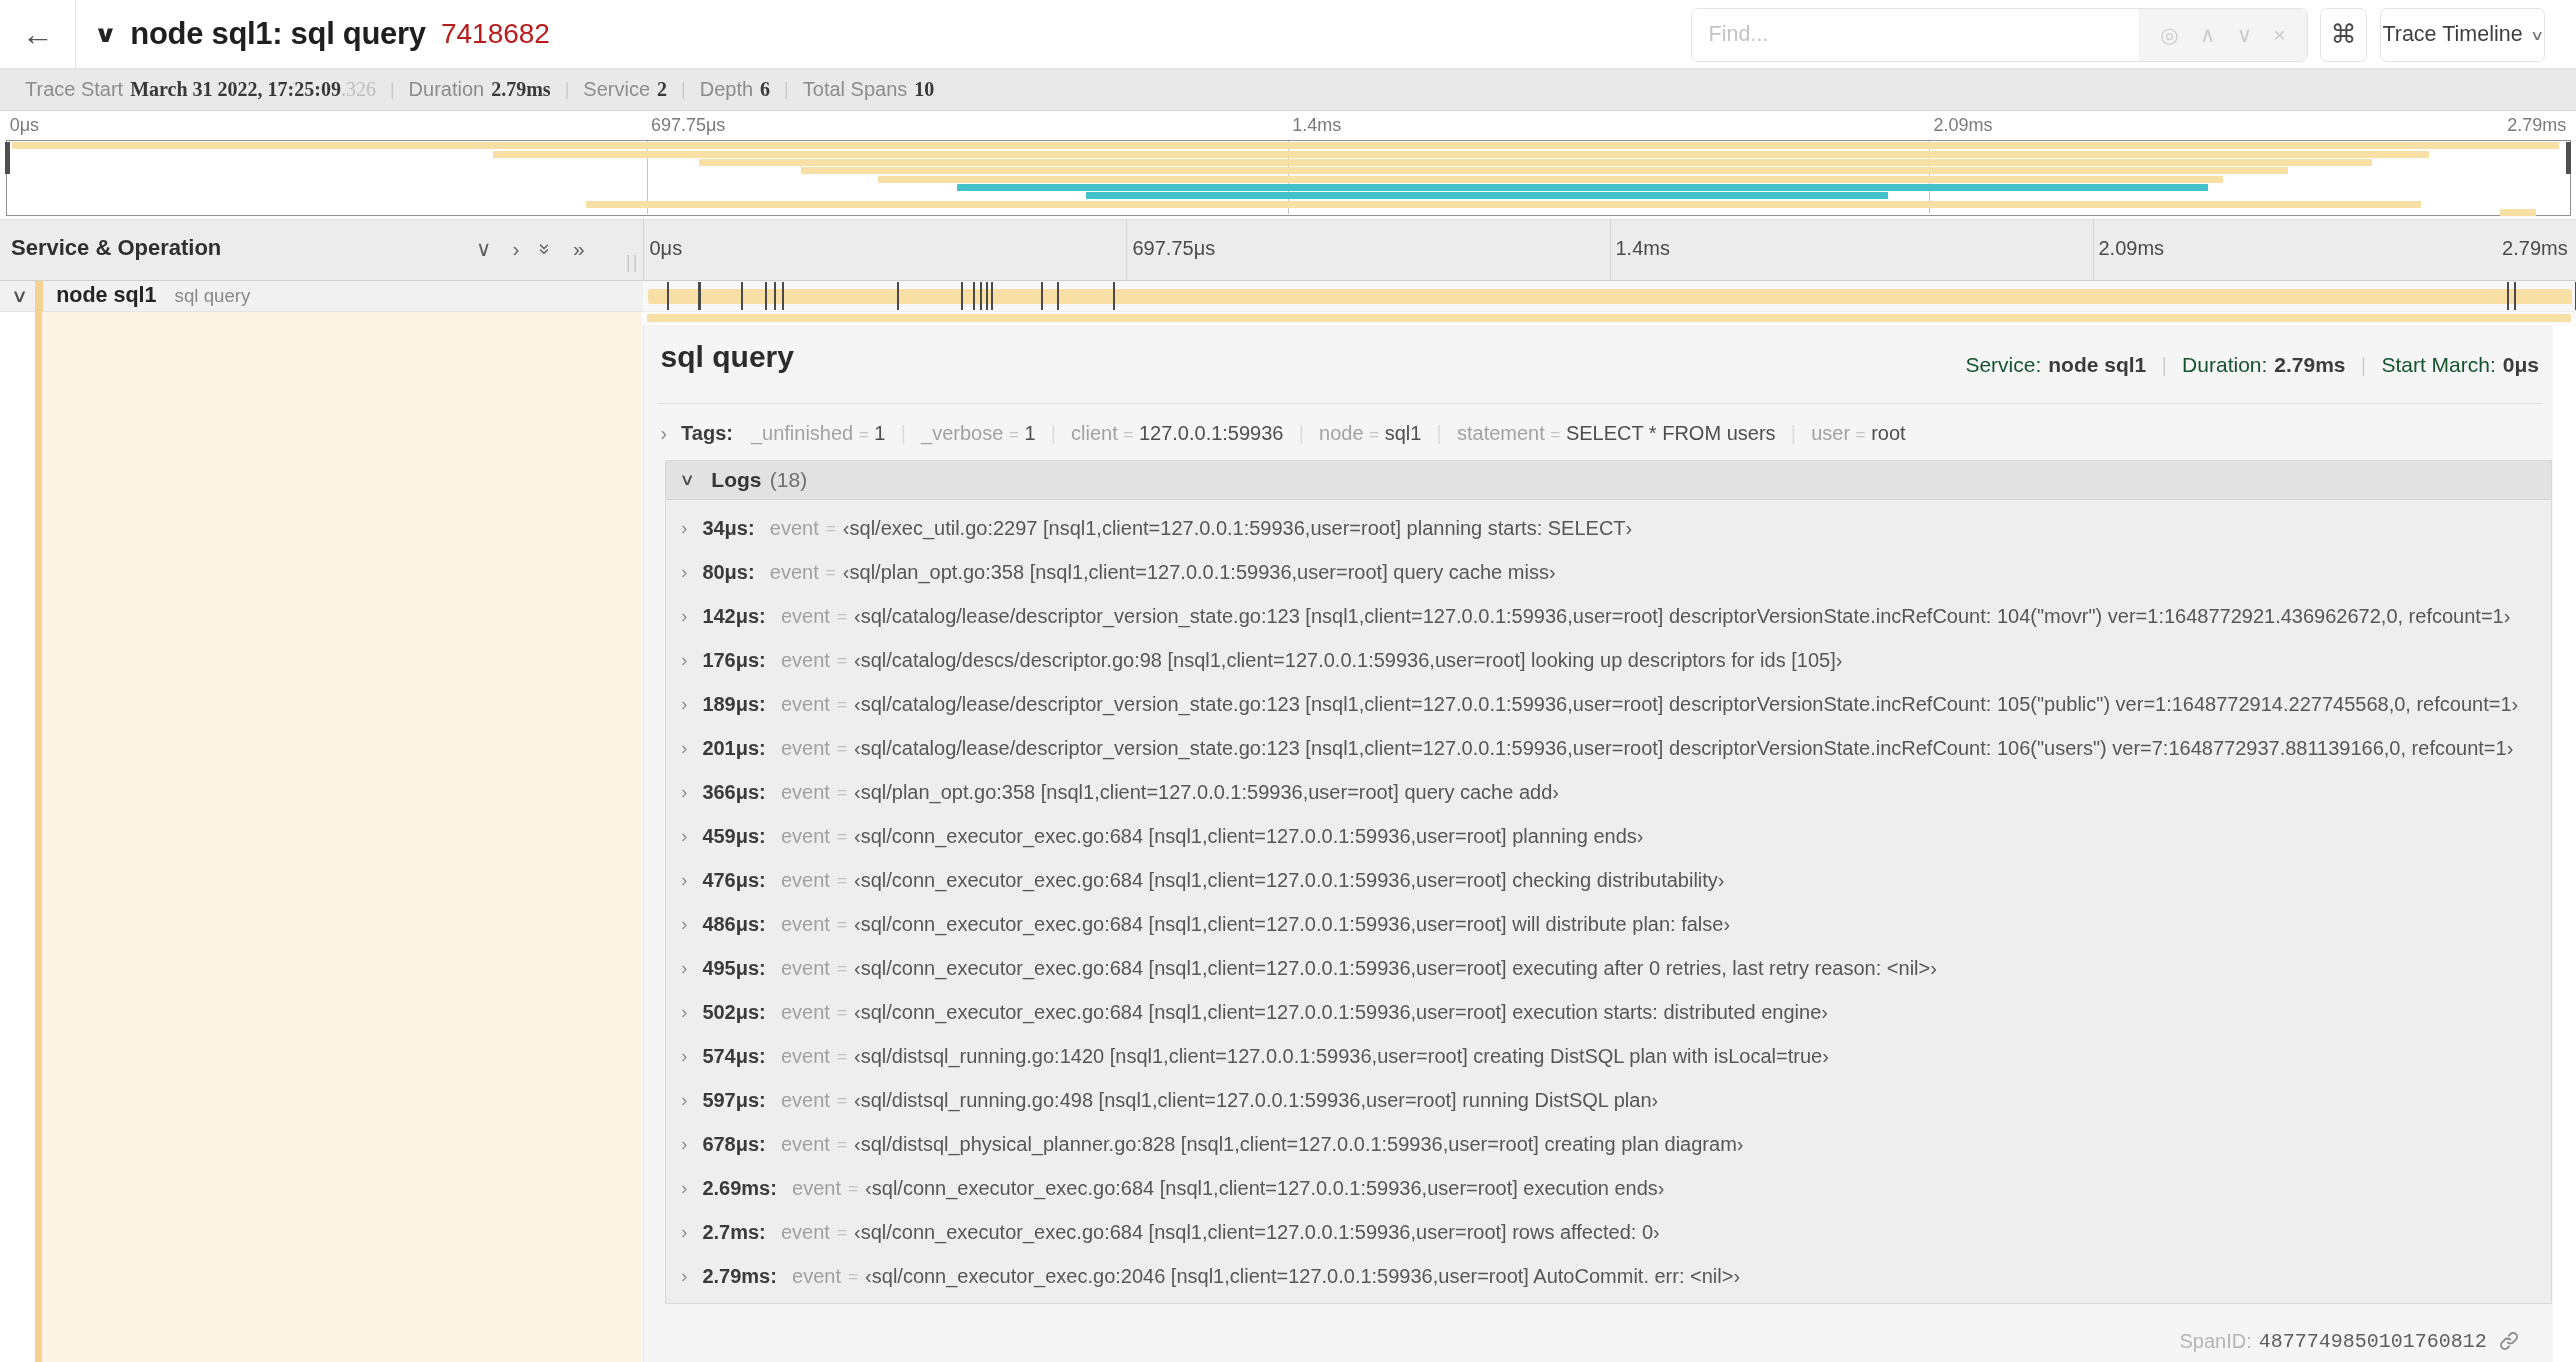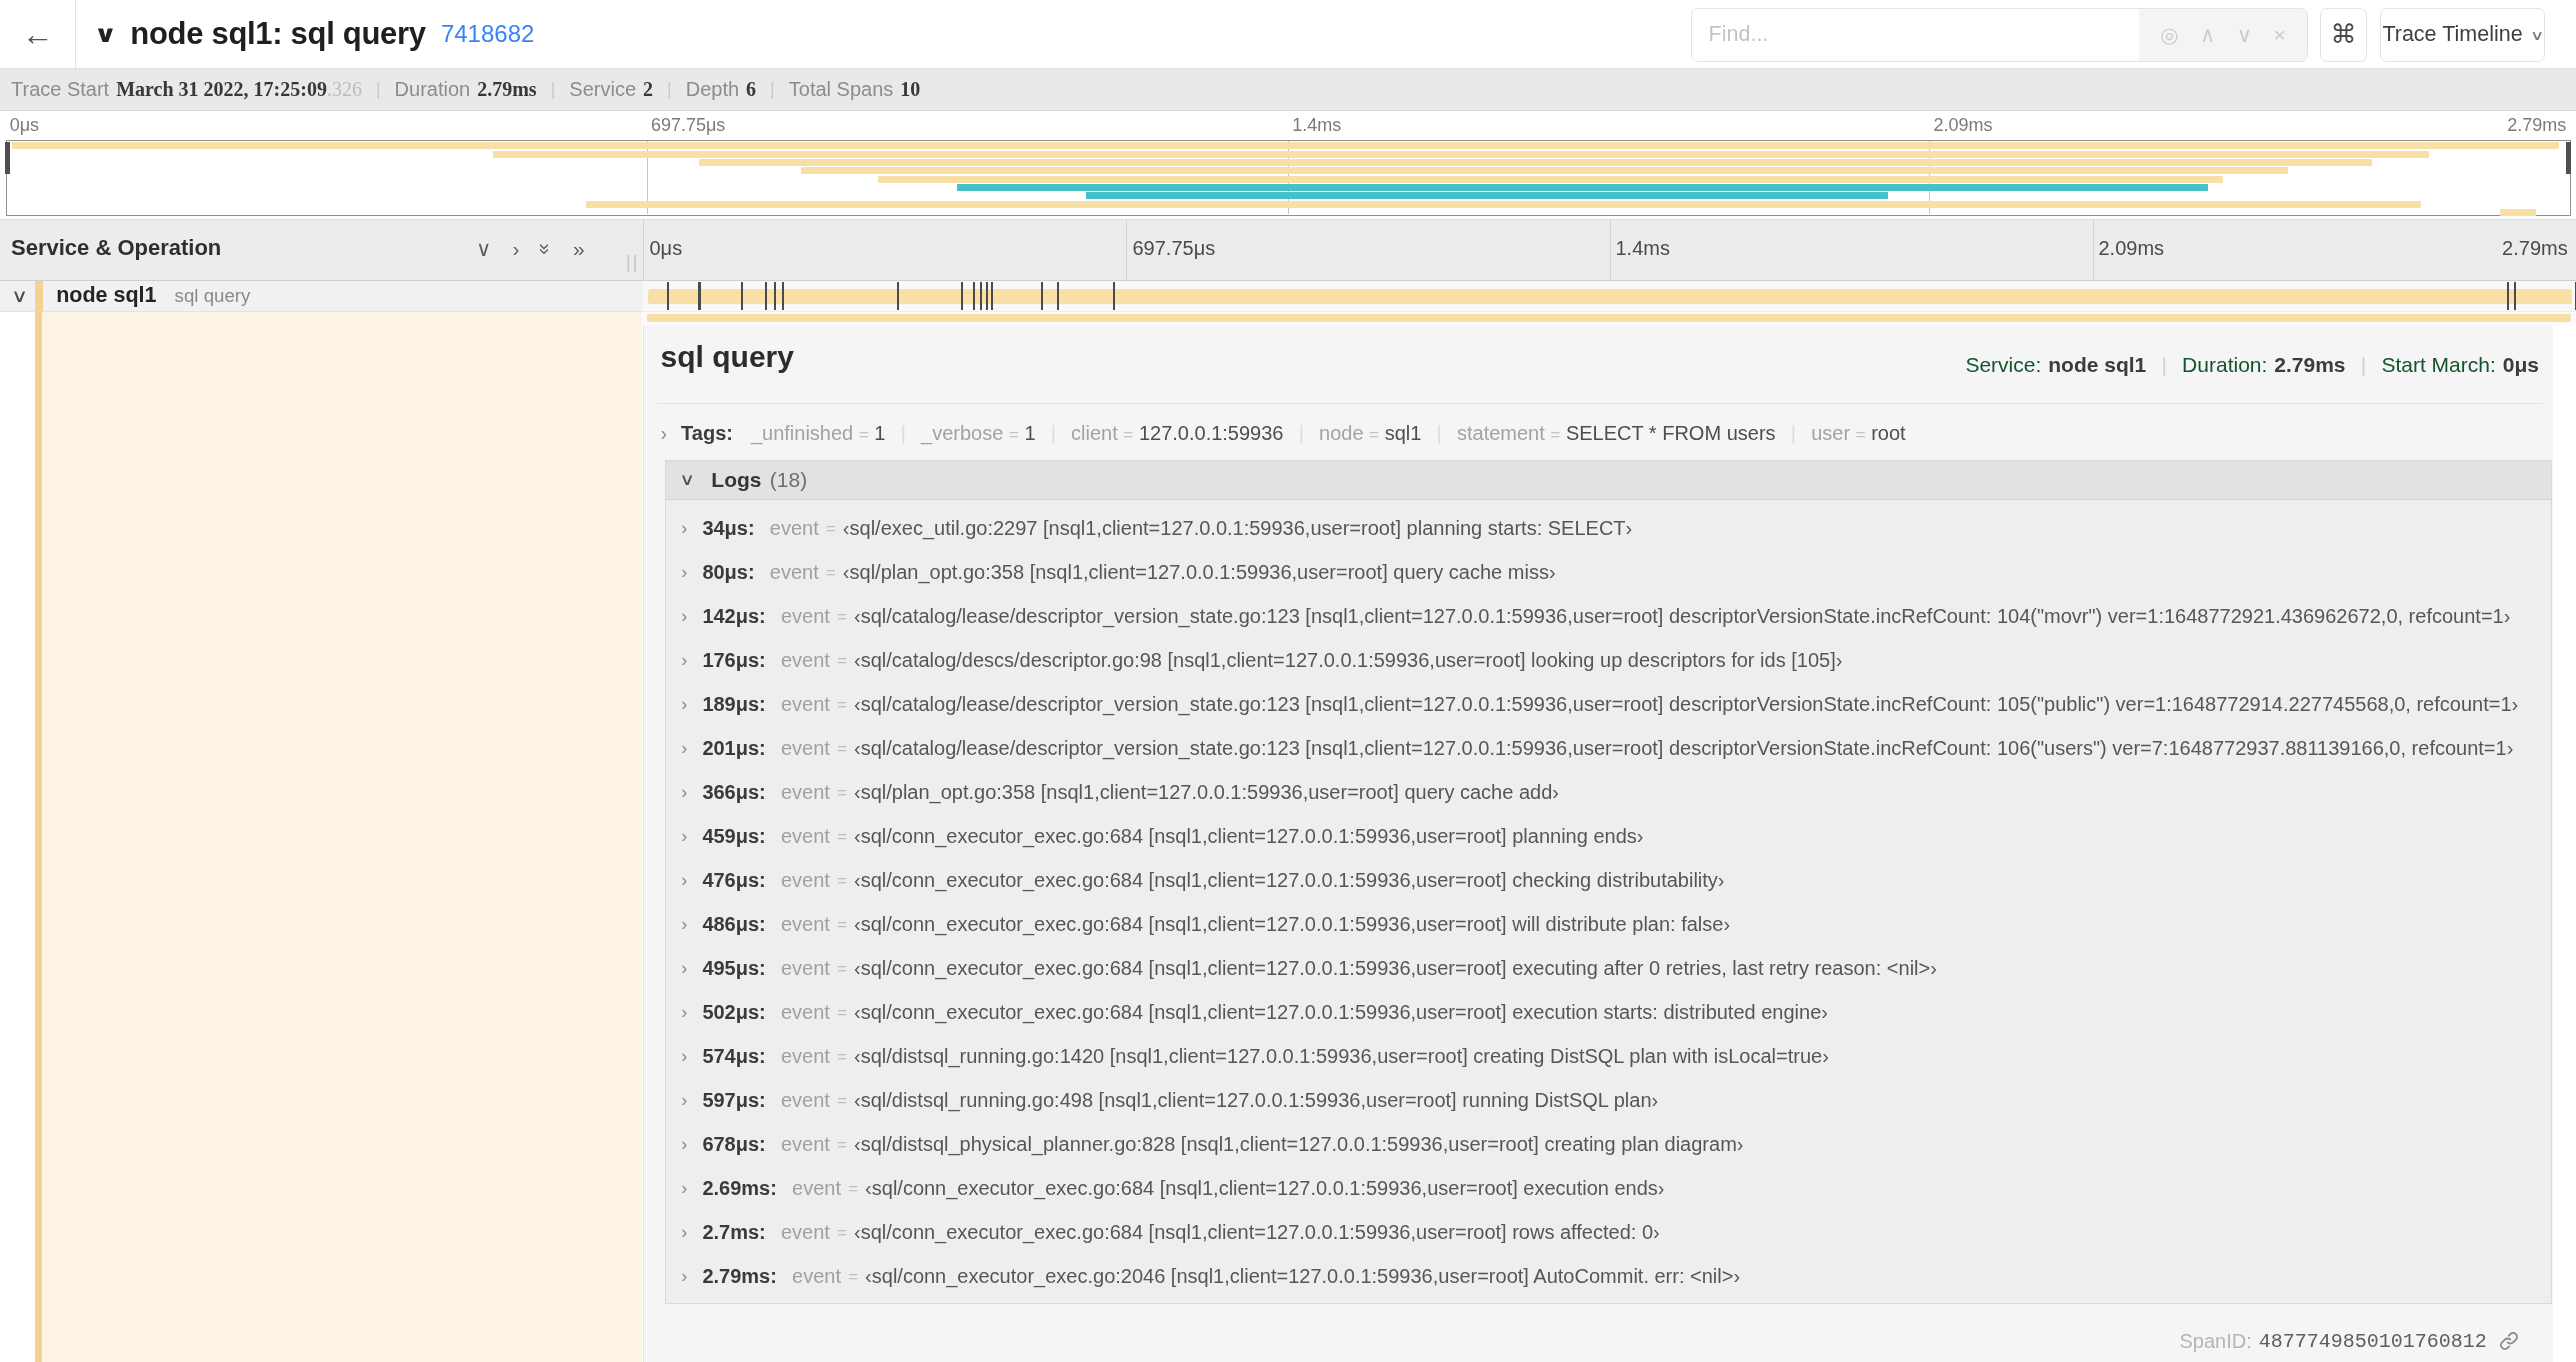--- a/index.html
+++ b/index.html
@@ -8,33 +8,33 @@
   body { font-family:"Liberation Sans","DejaVu Sans",sans-serif; color:#333; }
   #app { position:relative; width:2576px; height:1363px; background:#fff; overflow:hidden; }
 
   
   .topbar { position:absolute; left:0; top:0; width:2576px; height:69px; background:#fff; border-bottom:1.4px solid #e2e2e2; }
   .back-col { position:absolute; left:0; top:0; width:76px; height:68px; border-right:1.4px solid #e4e4e4; display:flex; align-items:center; justify-content:center; cursor:pointer; }
   .back-col span { font-size:32px; color:#555; }
   .titlewrap { position:absolute; left:96px; top:0; height:68px; display:flex; align-items:center; gap:15.2px; }
   .tchev { font-size:23.5px; color:#222; font-weight:700; transform:scaleX(1.25); }
   .page-title { font-size:31px; font-weight:700; color:#1f1f1f; letter-spacing:-0.3px; }
-  .trace-id { font-size:24px; color:#3b82f6; font-weight:400; }
+  .trace-id { font-size:28px; color:#b91c1c; font-weight:400; }
   .find-group { position:absolute; left:1691px; top:7.6px; width:617px; height:54px; border:1.4px solid #e3e3e3; border-radius:7px; display:flex; overflow:hidden; background:#fff; }
   .find-input { flex:1; border:none; outline:none; font-size:21.5px; padding:0 16.6px; color:#444; font-family:inherit; background:#fff; }
   .find-input::placeholder { color:#c4c4c4; }
   .find-icons { width:168px; background:#f4f4f4; display:flex; align-items:center; justify-content:space-evenly; }
   .find-icons span { color:#cbcbcb; font-size:21px; cursor:pointer; }
   .btn-sq { position:absolute; top:7.6px; height:54px; border:1.4px solid #e3e3e3; border-radius:7px; background:#fff; display:flex; align-items:center; justify-content:center; cursor:pointer; }
   .cmd-btn { left:2320px; width:47px; font-size:26px; color:#4a4a4a; }
   .view-btn { left:2380px; width:165px; gap:9.7px; font-size:21.5px; color:#3f3f3f; font-family:inherit; }
   .view-btn .caret { font-size:14px; color:#777; transform:scaleX(1.4); }
 
   
-  .summary { position:absolute; left:0; top:69px; width:2576px; height:42px; background:#e9e9e9; border-bottom:0.7px solid #d8d8d8; display:flex; align-items:center; padding-left:11px; font-size:20px; }
+  .summary { position:absolute; left:0; top:69px; width:2576px; height:42px; background:#e9e9e9; border-bottom:0.7px solid #d8d8d8; display:flex; align-items:center; padding-left:25px; font-size:20px; }
   .sm-label { color:#8c8c8c; margin-right:7px; }
   .sm-value { color:#383838; font-weight:700;font-family:Liberation Serif, serif; }
   .sm-suffix { color:#bdbdbd; font-weight:400; }
   .sm-sep { color:#c9c9c9; margin:0 14px; font-size:18px; }
 
   
   .mini-labels { position:absolute; left:5.5px; top:111px; width:2565px; height:29px; }
   .mini-tick { position:absolute; top:4.2px; font-size:18px; color:#7a7a7a; }
   .mini-canvas { position:absolute; left:5.5px; top:140px; width:2565px; height:76px; background:#fff; border:1.4px solid #8f8f8f; }
   .mini-grid { position:absolute; top:0; width:0.7px; height:73px; background:#c4c4c4; }

